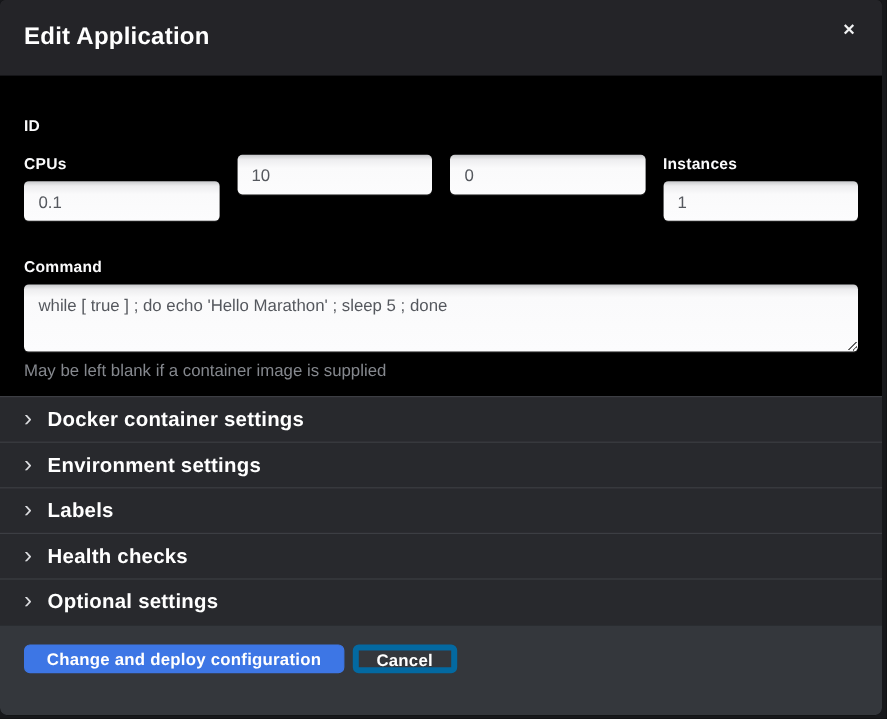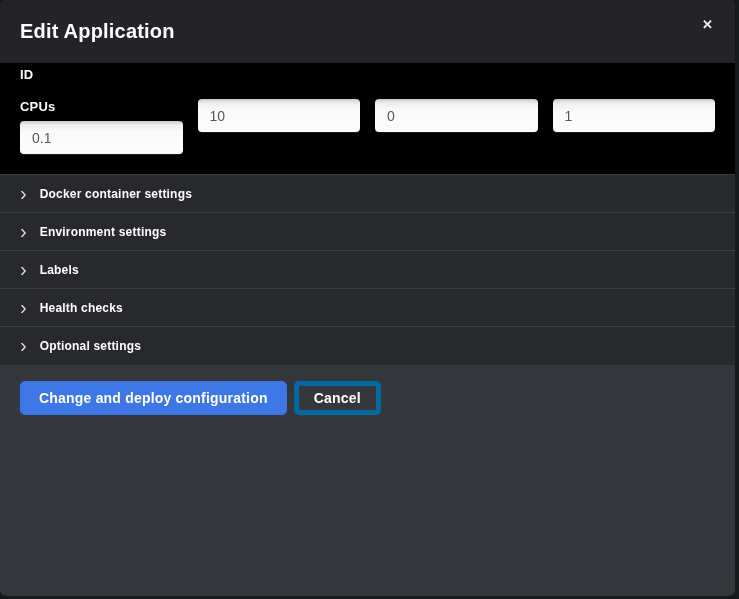--- a/index.html
+++ b/index.html
@@ -36,21 +36,21 @@
     color:#f2f3f4;
     font-size:13px; font-weight:700;
     cursor:pointer;
     padding:4px 2px;
     line-height:1;
     align-self:flex-start;
     margin-top:14px;
   }
   .modal-body {
     flex:none;
-    padding:4px 20px 14px 20px;
+    padding:34px 20px 14px 20px;
   }
   .form-group { margin-bottom:17px; }
   .form-group:last-child { margin-bottom:0; }
   .form-label {
     display:block;
     color:#fbfbfc;
     font-size:13px;
     font-weight:700;
     letter-spacing:.2px;
     margin-bottom:7px;
@@ -66,21 +66,21 @@
     font-family:"Liberation Sans", sans-serif;
     font-size:14px;
     outline:none;
   }
   .text-input { height:33px; padding:0 12px; }
   .text-area  { height:56px; padding:8px 12px; resize:vertical; line-height:1.35; }
   .field-row {
     display:grid;
     grid-template-columns:repeat(4, 1fr);
     gap:15px;
-    margin-bottom:6px;
+    margin-bottom:31px;
   }
   .help-text {
     color:#85888e;
     font-size:14px;
     margin-top:7px;
   }
   .sections {
     flex:none;
     background:#28292d;
     border-top:1px solid #3c3e43;
@@ -96,34 +96,34 @@
   .chevron-icon {
     color:#dcdde0;
     font-size:20px;
     font-weight:400;
     line-height:0;
     margin-right:13px;
     position:relative; top:-1px;
   }
   .section-label {
     color:#ffffff;
-    font-size:12px;
+    font-size:17px;
     font-weight:700;
     letter-spacing:.2px;
   }
   .modal-footer {
     flex:1;
     background:#34373c;
     padding:16px 20px;
     display:flex;
     align-items:flex-start;
     gap:7px;
   }
   .btn {
-    height:34px;
+    height:24px;
     border-radius:5px;
     font-family:"Liberation Sans", sans-serif;
     font-size:14px;
     font-weight:700;
     cursor:pointer;
     letter-spacing:.2px;
   }
   .btn-primary {
     background:#3d76e5;
     border:1px solid #3d76e5;
@@ -160,24 +160,30 @@
         <label class="form-label">CPUs</label>
         <input class="text-input" type="text" value="0.1" style="">
       </div>
       <div class="field-col">
         <input class="text-input" type="text" value="10" style="">
       </div>
       <div class="field-col">
         <input class="text-input" type="text" value="0" style="">
       </div>
       <div class="field-col">
+        <label class="form-label">Instances</label>
         <input class="text-input" type="text" value="1" style="">
       </div>
     </div>
 
+    <div class="form-group">
+      <label class="form-label">Command</label>
+      <textarea class="text-area" style="">while [ true ] ; do echo 'Hello Marathon' ; sleep 5 ; done</textarea>
+      <div class="help-text">May be left blank if a container image is supplied</div>
+    </div>
 
   </div>
 
   <div class="sections">
     <div class="section-row">
       <span class="chevron-icon">›</span>
       <span class="section-label">Docker container settings</span>
     </div>
     <div class="section-row">
       <span class="chevron-icon">›</span>

